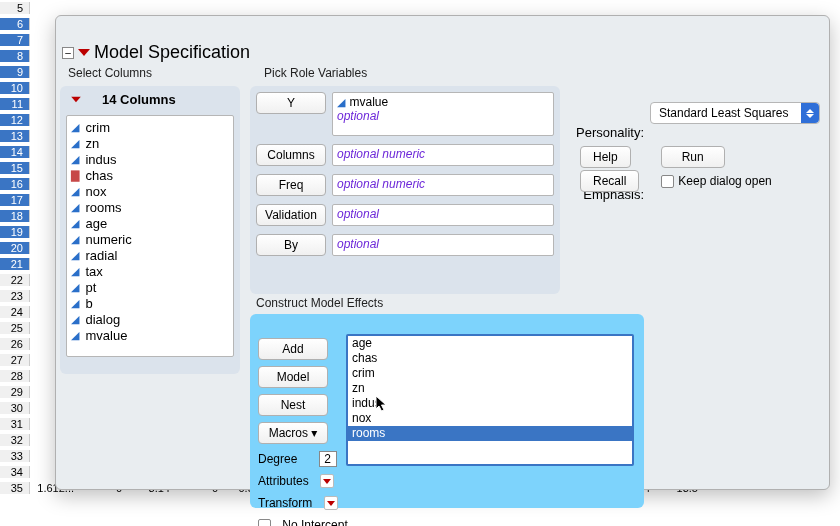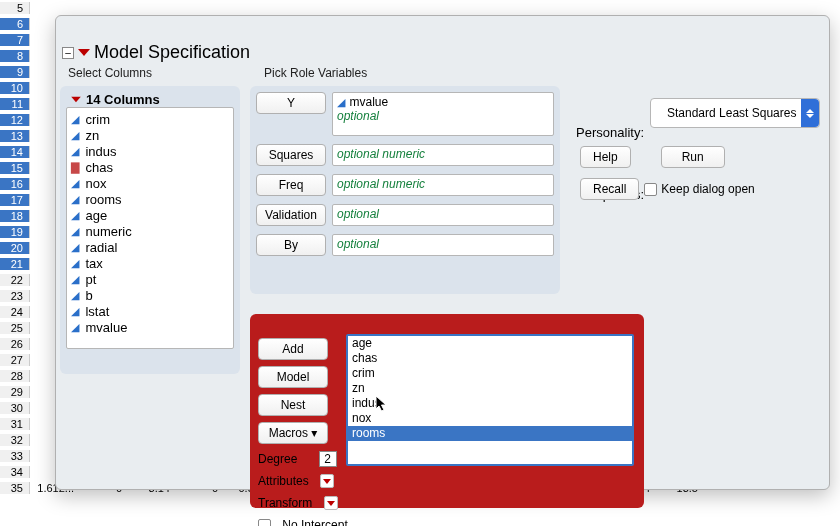--- a/index.html
+++ b/index.html
@@ -23,48 +23,48 @@
 
     .body { position: absolute; inset: 22px 0 0 0; padding: 4px 8px 6px 6px; }
     .spec-head { display: flex; align-items: center; gap: 4px; margin-bottom: 2px; }
     .disclose { width: 0; height: 0; border-top: 6px solid transparent; border-bottom: 6px solid transparent; border-left: 7px solid #b00; }
     .disclose.down { border: none; width:0; height:0; border-left:6px solid transparent; border-right:6px solid transparent; border-top:7px solid #b00; }
     .spec-title { font-weight: normal; font-size: 18px; }
 
     .section-label { font-size: 12px; color: #222; margin-bottom: 3px; }
 
     .cols-panel { position: absolute; left: 4px; top: 48px; width: 180px; height: 288px; background: #dbe3ec; border-radius: 6px; padding: 6px; }
-    .cols-header { display: flex; align-items: center; gap: 4px; font-weight: bold; font-size: 13px; margin-bottom: 0; padding-left: 4px; }
+    .cols-header { display: flex; align-items: center; gap: 20px; font-weight: bold; font-size: 13px; margin-bottom: 8px; padding-left: 4px; }
     .cols-list { background: #fff; border: 1px solid #b6b6b6; border-radius: 2px; height: 242px; overflow: auto; padding: 3px 4px; }
     .col-item { display: flex; align-items: center; gap: 6px; height: 16px; font-size: 13px; }
     .type-ico { color: #2a6fc9; font-size: 11px; }
     .type-ico.nom { color: #c74848; }
 
     .roles-panel { position: absolute; left: 194px; top: 48px; width: 310px; height: 208px; background: #dbe3ec; border-radius: 6px; padding: 6px; }
     .role-row { display: flex; align-items: flex-start; gap: 6px; margin-bottom: 8px; }
     .role-btn { width: 70px; height: 22px; background: linear-gradient(#fff,#f0f0f0); border: 1px solid #b0b0b0; border-radius: 4px; font-size: 12px; cursor: pointer; }
     .role-val { flex: 1; background: #fff; border: 1px solid #b6b6b6; border-radius: 2px; min-height: 22px; padding: 2px 4px; font-size: 12px; }
     .role-val.tall { height: 44px; }
     .role-val .vline { display: flex; align-items: center; gap: 4px; }
-    .optional { color: #15803d; font-style: italic; }
+    .optional { color: #6d28d9; font-style: italic; }
 
     .right-panel { position: absolute; left: 514px; top: 48px; width: 250px; }
     .rrow { display: flex; align-items: center; gap: 6px; margin-bottom: 8px; }
     .rlab { width: 74px; text-align: right; font-size: 13px; margin-top: 39px; }
-    .rsel { flex: 1; height: 30px; background: #fff; border: 1px solid #b6b6b6; border-radius: 4px; font-size: 12px; position: relative; padding-left: 16px; display: flex; align-items: center; }
+    .rsel { flex: 1; height: 22px; background: #fff; border: 1px solid #b6b6b6; border-radius: 4px; font-size: 12px; position: relative; padding-left: 8px; display: flex; align-items: center; }
     .rsel .cap { position: absolute; right: 0; top: 0; width: 18px; height: 100%; background: #2f6fd8; border-radius: 0 4px 4px 0; display:flex; flex-direction:column; align-items:center; justify-content:center; gap:1px;}
     .cap .ar { width:0;height:0;border-left:4px solid transparent;border-right:4px solid transparent;}
     .cap .up{border-bottom:4px solid #fff;} .cap .dn{border-top:4px solid #fff;}
 
     .right-btns { position: absolute; left: 514px; top: 108px; width: 250px; }
     .btn { height: 22px; background: linear-gradient(#fff,#f0f0f0); border: 1px solid #b0b0b0; border-radius: 4px; font-size: 12px; padding: 0 12px; cursor: pointer; display:inline-flex; align-items:center; justify-content:center; }
     .cbwrap { display:inline-flex; align-items:center; gap:4px; font-size:12px; }
     .cb { width:13px; height:13px; border:1px solid #888; border-radius:2px; background:#fff; }
 
-    .effects-panel { position: absolute; left: 194px; top: 276px; width: 394px; height: 194px; background: #b91c1c; border-radius: 6px; padding: 1px; }
+    .effects-panel { position: absolute; left: 194px; top: 276px; width: 394px; height: 194px; background: #7dd3fc; border-radius: 6px; padding: 1px; }
     .eff-left { position: absolute; left: 8px; top: 24px; width: 82px; }
     .eff-left .btn, .eff-left .role-btn { width: 70px; margin-bottom: 6px; display:block; }
     .eff-list { position: absolute; left: 96px; top: 20px; right: 10px; height: 132px; background: #fff; border: 2px solid #3a75c4; border-radius: 2px; overflow: auto; }
     .eff-item { padding: 0 4px; height: 15px; font-size: 12px; line-height:15px; }
     .eff-item.sel { background: #3a75c4; color: #fff; }
     .eff-bottom { position: absolute; left: 8px; top: 136px; font-size: 12px; }
     .eff-bottom .brow { display: flex; align-items: center; gap: 4px; margin-bottom: 4px; height:18px;}
     .deg-inp { width: 18px; height: 16px; border: 1px solid #888; text-align:center; font-size:12px; }
     .redtri { width:14px;height:14px;border:1px solid #bbb;background:#fff;border-radius:2px;display:flex;align-items:center;justify-content:center; }
     .redtri span{ width:0;height:0;border-left:4px solid transparent;border-right:4px solid transparent;border-top:5px solid #b00;}
@@ -245,42 +245,42 @@
           <div class="col-item">
             <span class="type-ico">◢</span>
             <span>pt</span>
           </div>
           <div class="col-item">
             <span class="type-ico">◢</span>
             <span>b</span>
           </div>
           <div class="col-item">
             <span class="type-ico">◢</span>
-            <span>lstat</span>
+            <span>dialog</span>
           </div>
           <div class="col-item">
             <span class="type-ico">◢</span>
             <span>mvalue</span>
           </div>
         </div>
     </div>
 
     <div class="roles-panel">
       <div class="role-row">
         <button class="role-btn">Y</button>
         <div class="role-val tall">
           <div class="vline">
               <span class="type-ico">◢</span>
               <span>mvalue</span>
             </div>
           <div class="optional">optional</div>
         </div>
       </div>
       <div class="role-row">
-        <button class="role-btn">Squares</button>
+        <button class="role-btn">Columns</button>
         <div class="role-val optional">optional numeric</div>
       </div>
       <div class="role-row">
         <button class="role-btn">Freq</button>
         <div class="role-val optional">optional numeric</div>
       </div>
       <div class="role-row">
         <button class="role-btn">Validation</button>
         <div class="role-val optional">optional</div>
       </div>
@@ -300,33 +300,34 @@
               <span class="ar dn"></span>
             </div>
         </div>
       </div>
       <div class="rrow">
         <div class="rlab">Emphasis:</div>
       </div>
     </div>
 
     <div class="right-btns">
-      <div style="display:flex;gap:30px;margin-bottom:10px;padding-left:10px;">
+      <div style="display:flex;gap:30px;margin-bottom:2px;padding-left:10px;">
         <button class="btn">Help</button>
         <button class="btn" style="padding:0 20px">Run</button>
       </div>
-      <div style="display:flex;gap:5px;align-items:center;padding-left:10px;">
+      <div style="display:flex;gap:22px;align-items:center;padding-left:10px;">
         <button class="btn">Recall</button>
         <span class="cbwrap">
             <span class="cb"></span>
             <span>Keep dialog open</span>
           </span>
       </div>
     </div>
 
+    <div class="section-label" style="position:absolute;left:200px;top:258px;">Construct Model Effects</div>
     <div class="effects-panel">
       <div class="eff-left">
         <button class="role-btn">Add</button>
         <button class="role-btn">Model</button>
         <button class="role-btn">Nest</button>
         <button class="role-btn">Macros ▾</button>
       </div>
       <div class="eff-list" id="eff-list">
           <div class="eff-item">age</div>
           <div class="eff-item">chas</div>

